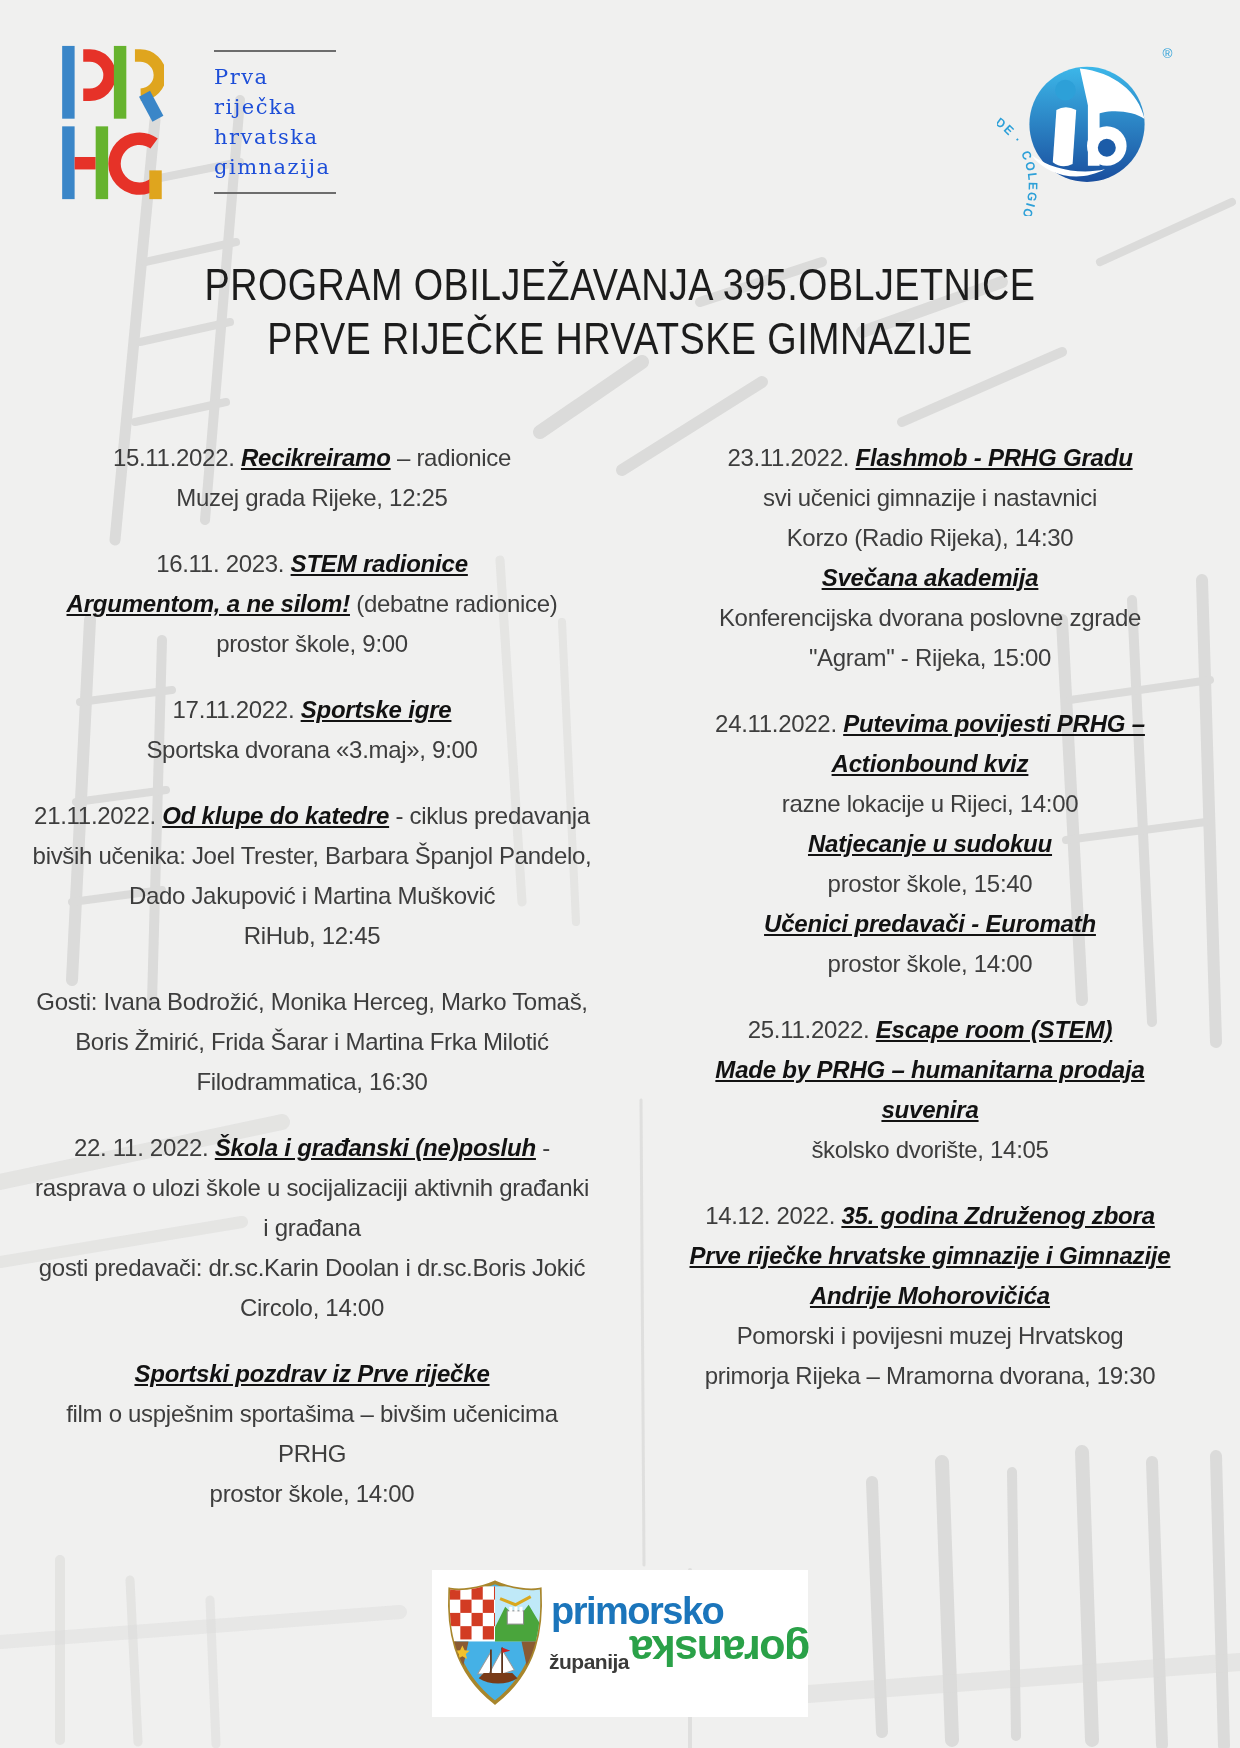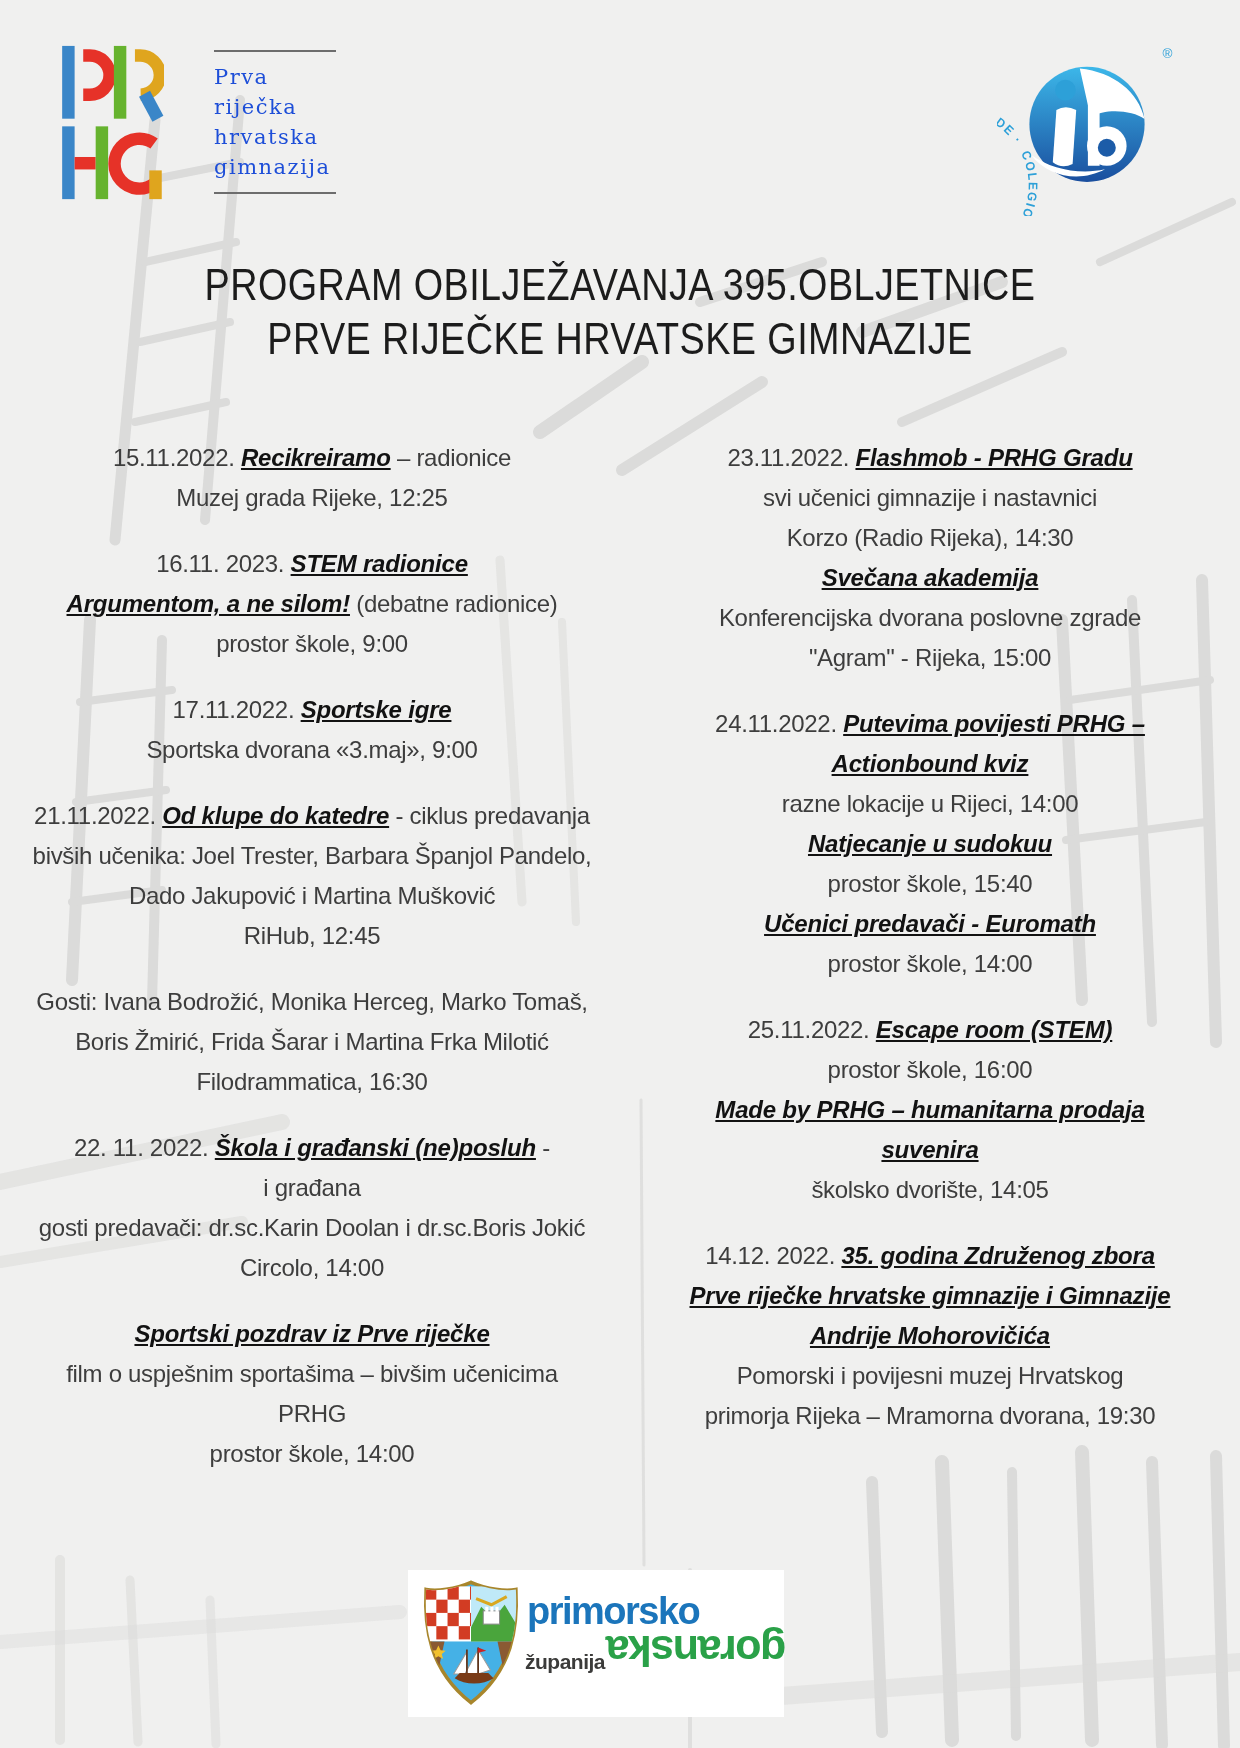--- a/index.html
+++ b/index.html
@@ -22,21 +22,21 @@
 
   
   .col{position:absolute;top:438px;text-align:center;}
   .col-left{left:6px;width:612px;}
   .col-right{left:636px;width:588px;}
   .event{margin-bottom:26px;}
   .line{white-space:nowrap;font-size:24px;line-height:40px;color:#3d3d3d;letter-spacing:-.3px;}
   .seg.em{font-weight:700;font-style:italic;color:#121212;letter-spacing:-.2px;text-decoration:underline;}
 
   
-  .county-logo{position:absolute;left:408px;top:1570px;width:376px;height:147px;background:#ffffff;}
+  .county-logo{position:absolute;left:432px;top:1570px;width:376px;height:147px;background:#ffffff;}
   .coat{position:absolute;left:12px;top:7px;width:102px;height:133px;}
   .county-text{position:absolute;left:115px;top:20px;width:258px;height:110px;font-weight:700;}
   .w-primorsko{position:absolute;left:4px;top:0;font-size:38px;color:#1b75bb;letter-spacing:-1.5px;}
   .w-goranska{position:absolute;left:84px;top:36px;font-size:43px;color:#2aa148;letter-spacing:-1.5px;transform:rotate(180deg);}
   .w-zupanija{position:absolute;left:2px;top:60px;font-size:21px;color:#3b3b3a;letter-spacing:-.5px;}
 </style>
 </head>
 <body>
 
 <div class="page">
@@ -154,20 +154,21 @@
         <div class="line"><span class="seg">Dado Jakupović i Martina Mušković</span></div>
         <div class="line"><span class="seg">RiHub, 12:45</span></div>
       </div>
       <div class="event">
         <div class="line"><span class="seg">Gosti: Ivana Bodrožić, Monika Herceg, Marko Tomaš,</span></div>
         <div class="line"><span class="seg">Boris Žmirić, Frida Šarar i Martina Frka Milotić</span></div>
         <div class="line"><span class="seg">Filodrammatica, 16:30</span></div>
       </div>
       <div class="event">
         <div class="line"><span class="seg">22. 11. 2022. </span><span class="seg em">Škola i građanski (ne)posluh</span><span class="seg"> -</span></div>
+        <div class="line"><span class="seg">rasprava o ulozi škole u socijalizaciji aktivnih građanki</span></div>
         <div class="line"><span class="seg">i građana</span></div>
         <div class="line"><span class="seg">gosti predavači: dr.sc.Karin Doolan i dr.sc.Boris Jokić</span></div>
         <div class="line"><span class="seg">Circolo, 14:00</span></div>
       </div>
       <div class="event">
         <div class="line"><span class="seg em">Sportski pozdrav iz Prve riječke</span></div>
         <div class="line"><span class="seg">film o uspješnim sportašima – bivšim učenicima</span></div>
         <div class="line"><span class="seg">PRHG</span></div>
         <div class="line"><span class="seg">prostor škole, 14:00</span></div>
       </div>
@@ -185,21 +186,20 @@
         <div class="line"><span class="seg">24.11.2022. </span><span class="seg em">Putevima povijesti PRHG –</span></div>
         <div class="line"><span class="seg em">Actionbound kviz</span></div>
         <div class="line"><span class="seg">razne lokacije u Rijeci, 14:00</span></div>
         <div class="line"><span class="seg em">Natjecanje u  sudokuu</span></div>
         <div class="line"><span class="seg">prostor škole, 15:40</span></div>
         <div class="line"><span class="seg em">Učenici predavači - Euromath</span></div>
         <div class="line"><span class="seg">prostor škole, 14:00</span></div>
       </div>
       <div class="event">
         <div class="line"><span class="seg">25.11.2022. </span><span class="seg em">Escape room (STEM)</span></div>
-        <div class="line"><span class="seg">prostor škole, 16:00</span></div>
         <div class="line"><span class="seg em">Made by PRHG – humanitarna prodaja</span></div>
         <div class="line"><span class="seg em">suvenira</span></div>
         <div class="line"><span class="seg">školsko dvorište, 14:05</span></div>
       </div>
       <div class="event">
         <div class="line"><span class="seg">14.12. 2022. </span><span class="seg em">35. godina Združenog zbora</span></div>
         <div class="line"><span class="seg em">Prve riječke hrvatske gimnazije i Gimnazije</span></div>
         <div class="line"><span class="seg em">Andrije Mohorovičića</span></div>
         <div class="line"><span class="seg">Pomorski i povijesni muzej Hrvatskog</span></div>
         <div class="line"><span class="seg">primorja Rijeka – Mramorna dvorana, 19:30</span></div>

